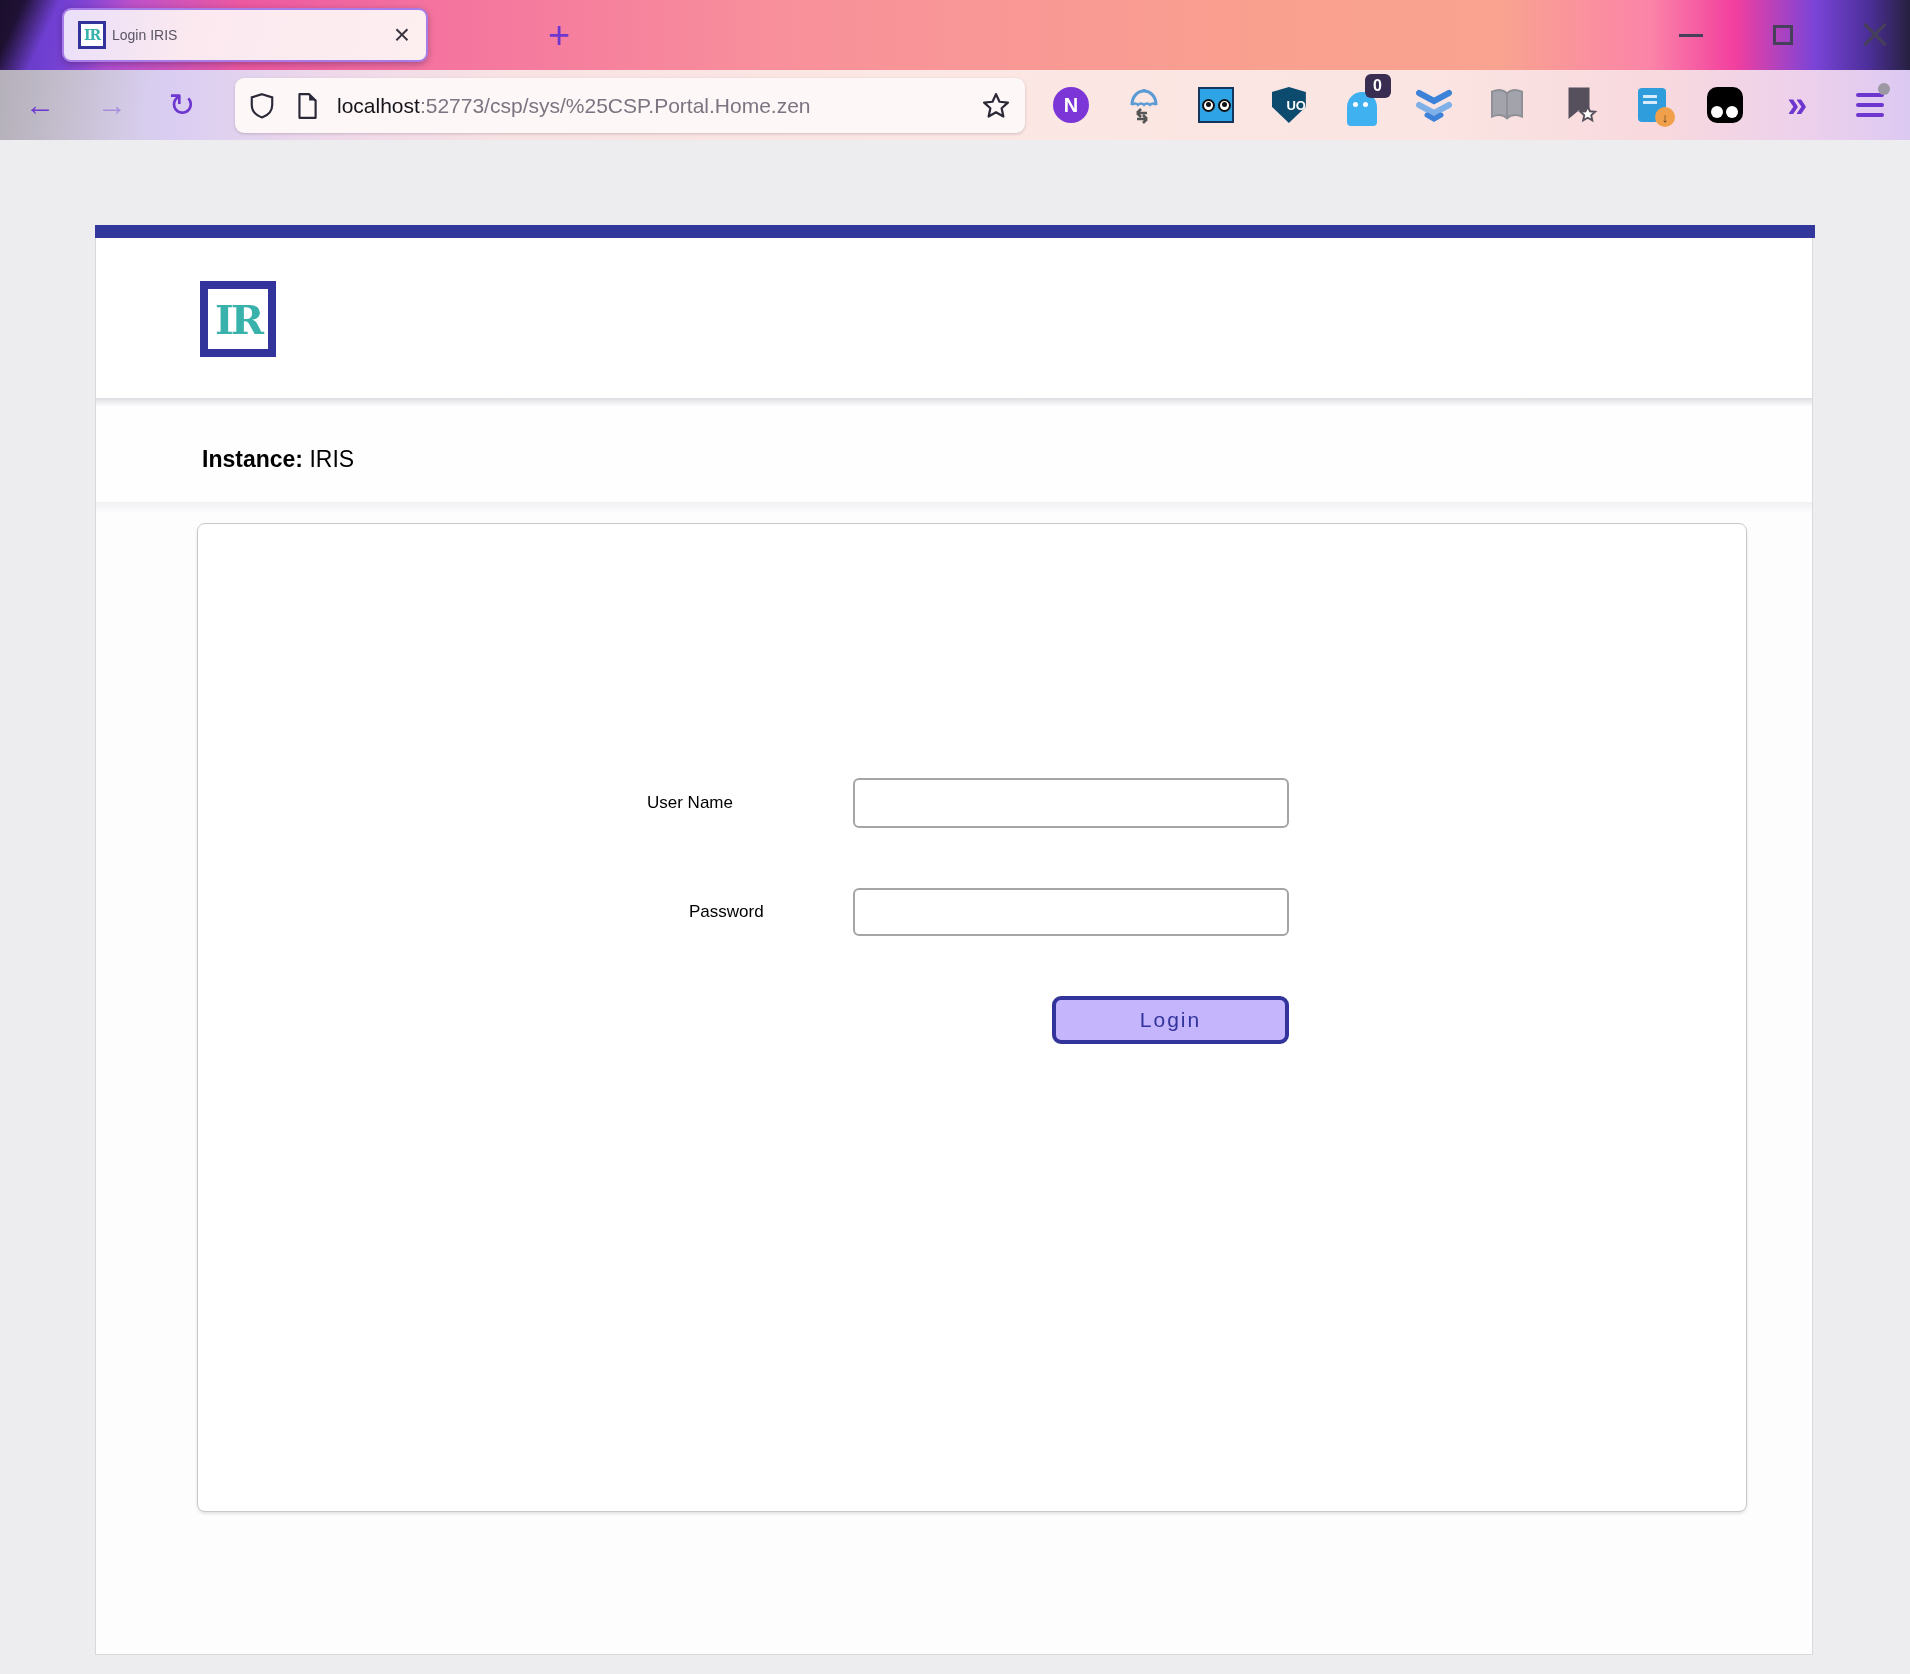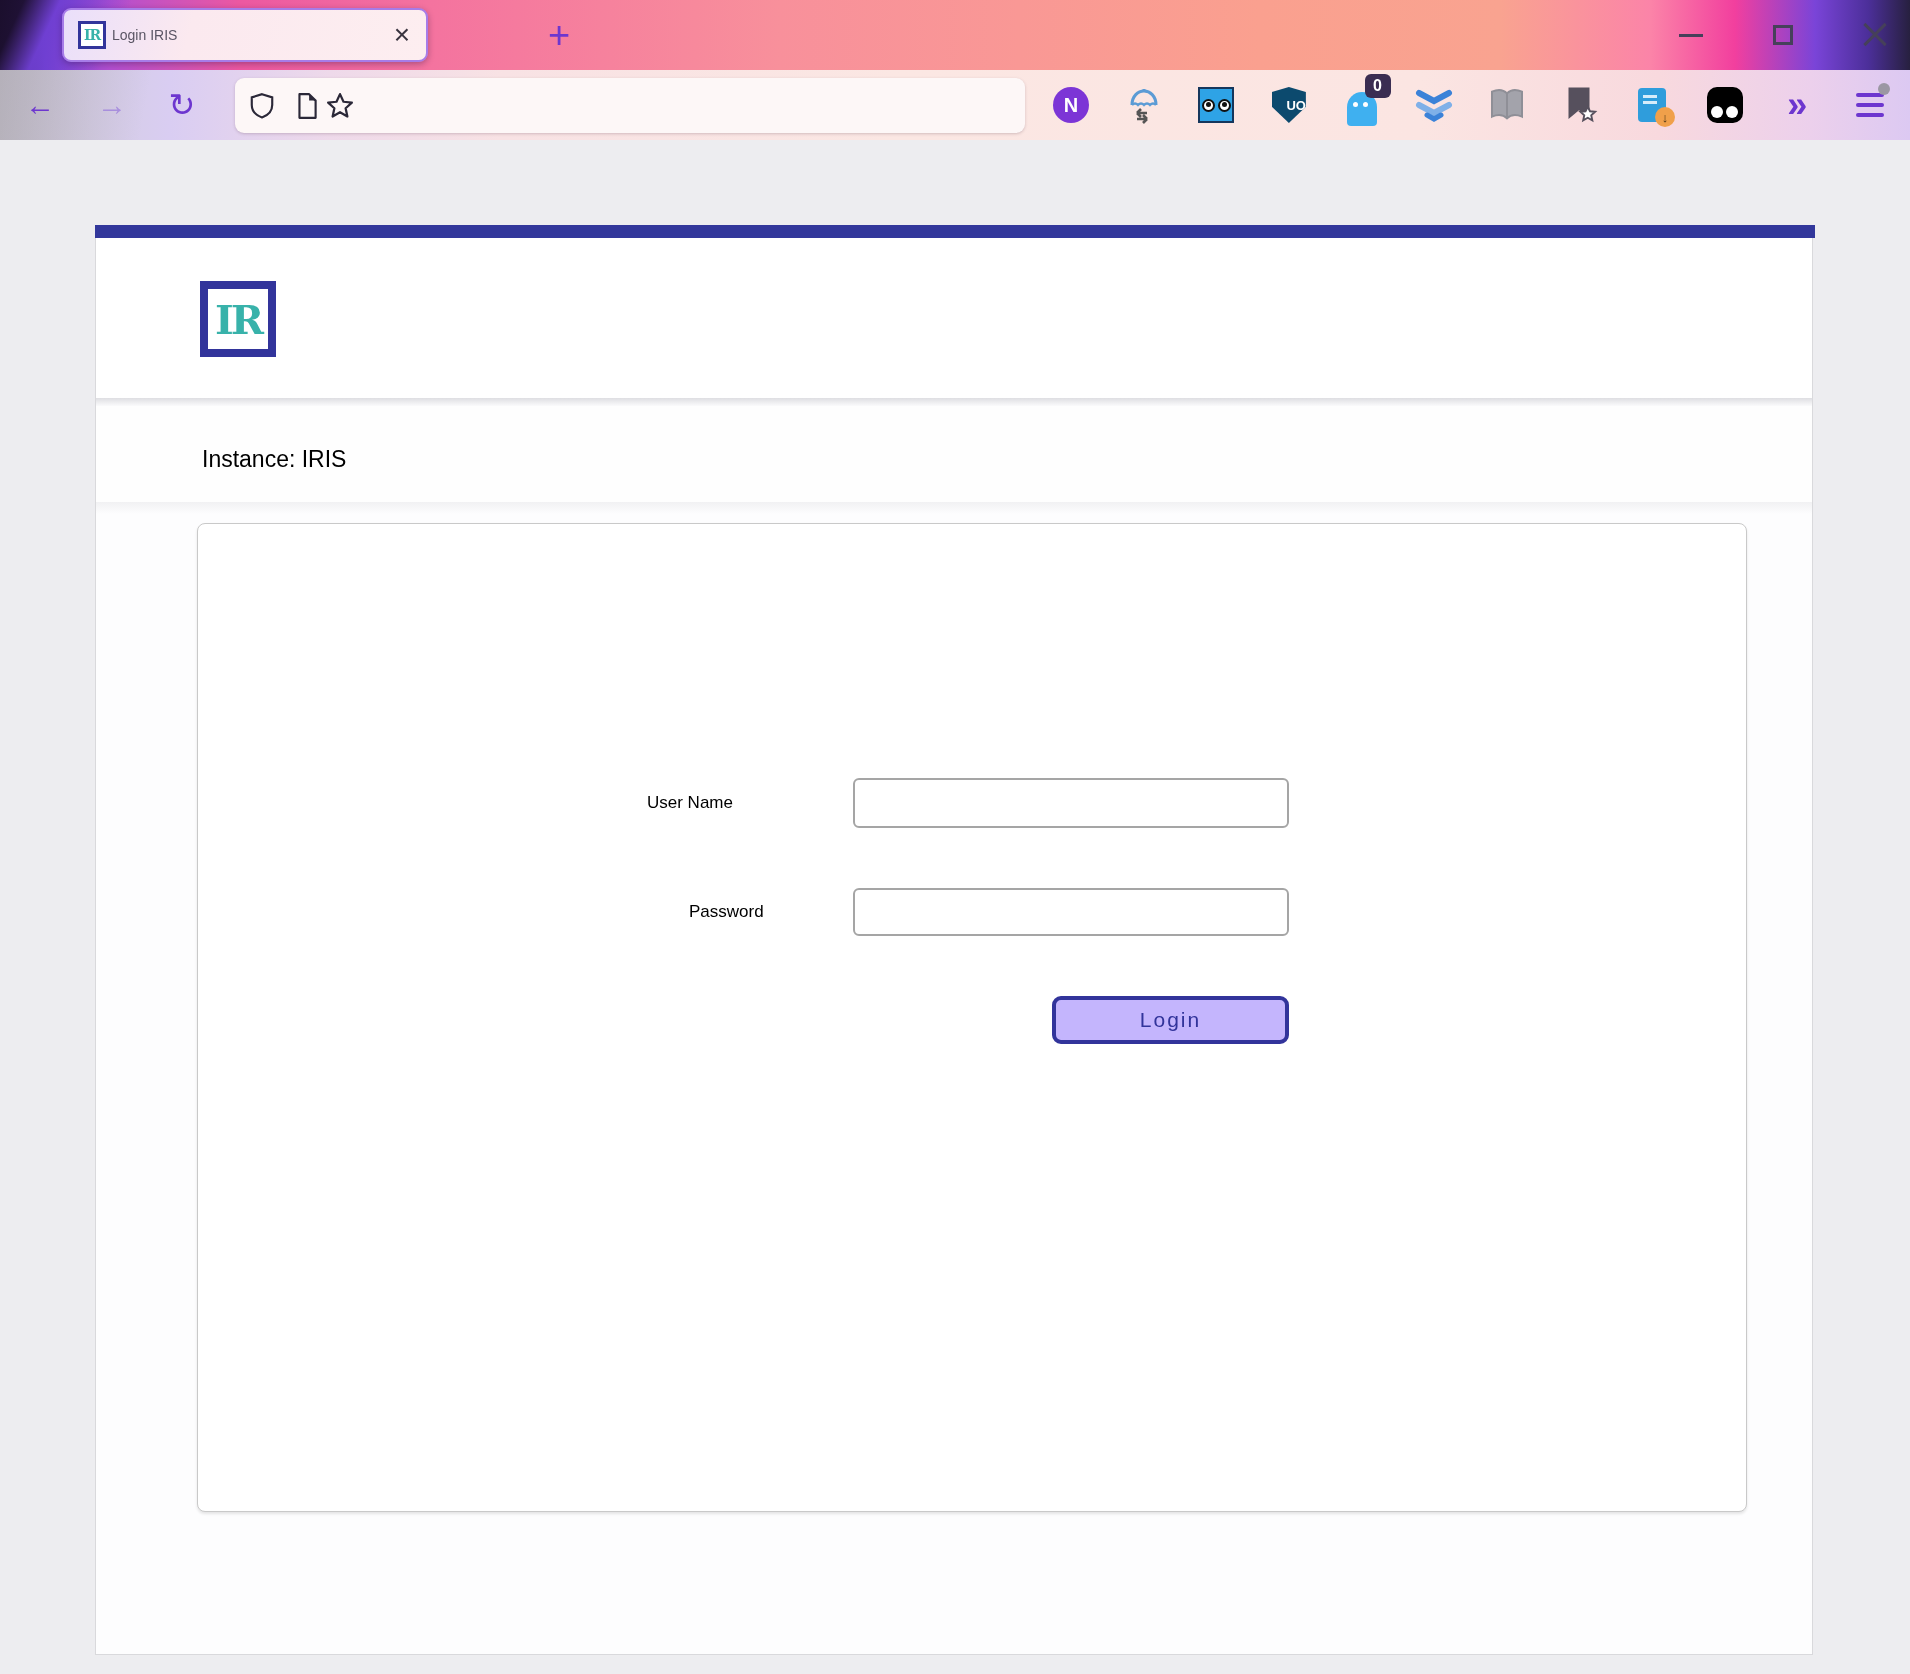--- a/index.html
+++ b/index.html
@@ -102,21 +102,21 @@
     border:1px solid #d9d9dc; border-top:none; }
   .card-topbar{ position:absolute; left:-1px; top:0; width:1720px; height:13px; background:#32379b; }
   .card-header{ position:absolute; left:0; top:13px; width:100%; height:160px; background:#fff; }
   .logo{ position:absolute; left:104px; top:43px; width:76px; height:76px; border:8px solid #32349b; background:#fff;
     display:flex; align-items:center; justify-content:center; }
   .logo span{ font-family:"DejaVu Serif", serif; font-weight:bold; font-size:40px; color:#38b2aa; letter-spacing:-3px; }
   .header-shadow{ position:absolute; left:0; top:173px; width:100%; height:8px;
     background:linear-gradient(to bottom,#dedee2,#fbfbfc); }
   .instance-row{ position:absolute; left:0; top:181px; width:100%; height:96px; background:#fefefe; }
   .instance-text{ position:absolute; left:106px; top:40px; font-size:23px; color:#000; }
-  .instance-text b{ font-weight:normal; }
+  .instance-text b{ font-weight:bold; }
   .instance-shadow{ position:absolute; left:0; top:277px; width:100%; height:12px;
     background:linear-gradient(to bottom,#f1f1f3,#fdfdfe); }
 
   .panel{ position:absolute; left:101px; top:298px; width:1550px; height:989px;
     background:#fff; border:1px solid #c9c9c9; border-radius:8px;
     box-shadow:0 2px 3px rgba(0,0,0,.10); }
   .form-label{ position:absolute; left:449px; width:200px; font-size:17px; color:#000; display:flex; align-items:center; }
   .lbl-user{ top:254px; height:50px; }
   .lbl-pass{ top:364px; height:48px;margin-left:42px; }
   .form-input{ position:absolute; left:655px; width:436px; height:50px; border:2px solid #a5a5a5; border-radius:6px;
@@ -159,20 +159,24 @@
 </div>
 
 <div class="urlbar">
   <svg width="26" height="28" viewBox="0 0 24 26">
     <path d="M12 2 L21.5 5 V12 C21.5 18 17 21.8 12 23.6 C7 21.8 2.5 18 2.5 12 V5 Z" fill="none" stroke="#2b2838" stroke-width="2"></path>
   </svg>
   <svg width="24" height="28" viewBox="0 0 22 26" style="margin-left:20px">
     <path d="M4 2 H13 L19 8 V24 H4 Z" fill="none" stroke="#2b2838" stroke-width="2" stroke-linejoin="round"></path>
     <path d="M13 2 L19 8 H13 Z" fill="#2b2838"></path>
   </svg>
+  <div class="url-text">
+    <span class="url-host">localhost</span><span class="url-path">:52773/csp/sys/%25CSP.Portal.Home.zen</span>
+    <div class="url-fade"></div>
+  </div>
   <svg class="url-star" width="30" height="30" viewBox="0 0 24 24">
     <path d="M12 2.5 L14.8 8.6 L21.5 9.3 L16.5 13.8 L17.9 20.4 L12 17 L6.1 20.4 L7.5 13.8 L2.5 9.3 L9.2 8.6 Z" fill="none" stroke="#2b2838" stroke-width="1.8" stroke-linejoin="round"></path>
   </svg>
 </div>
 
 <div class="ext-row">
   <div class="ext">
     <div class="icon-n">N</div>
   </div>
   <div class="ext">

